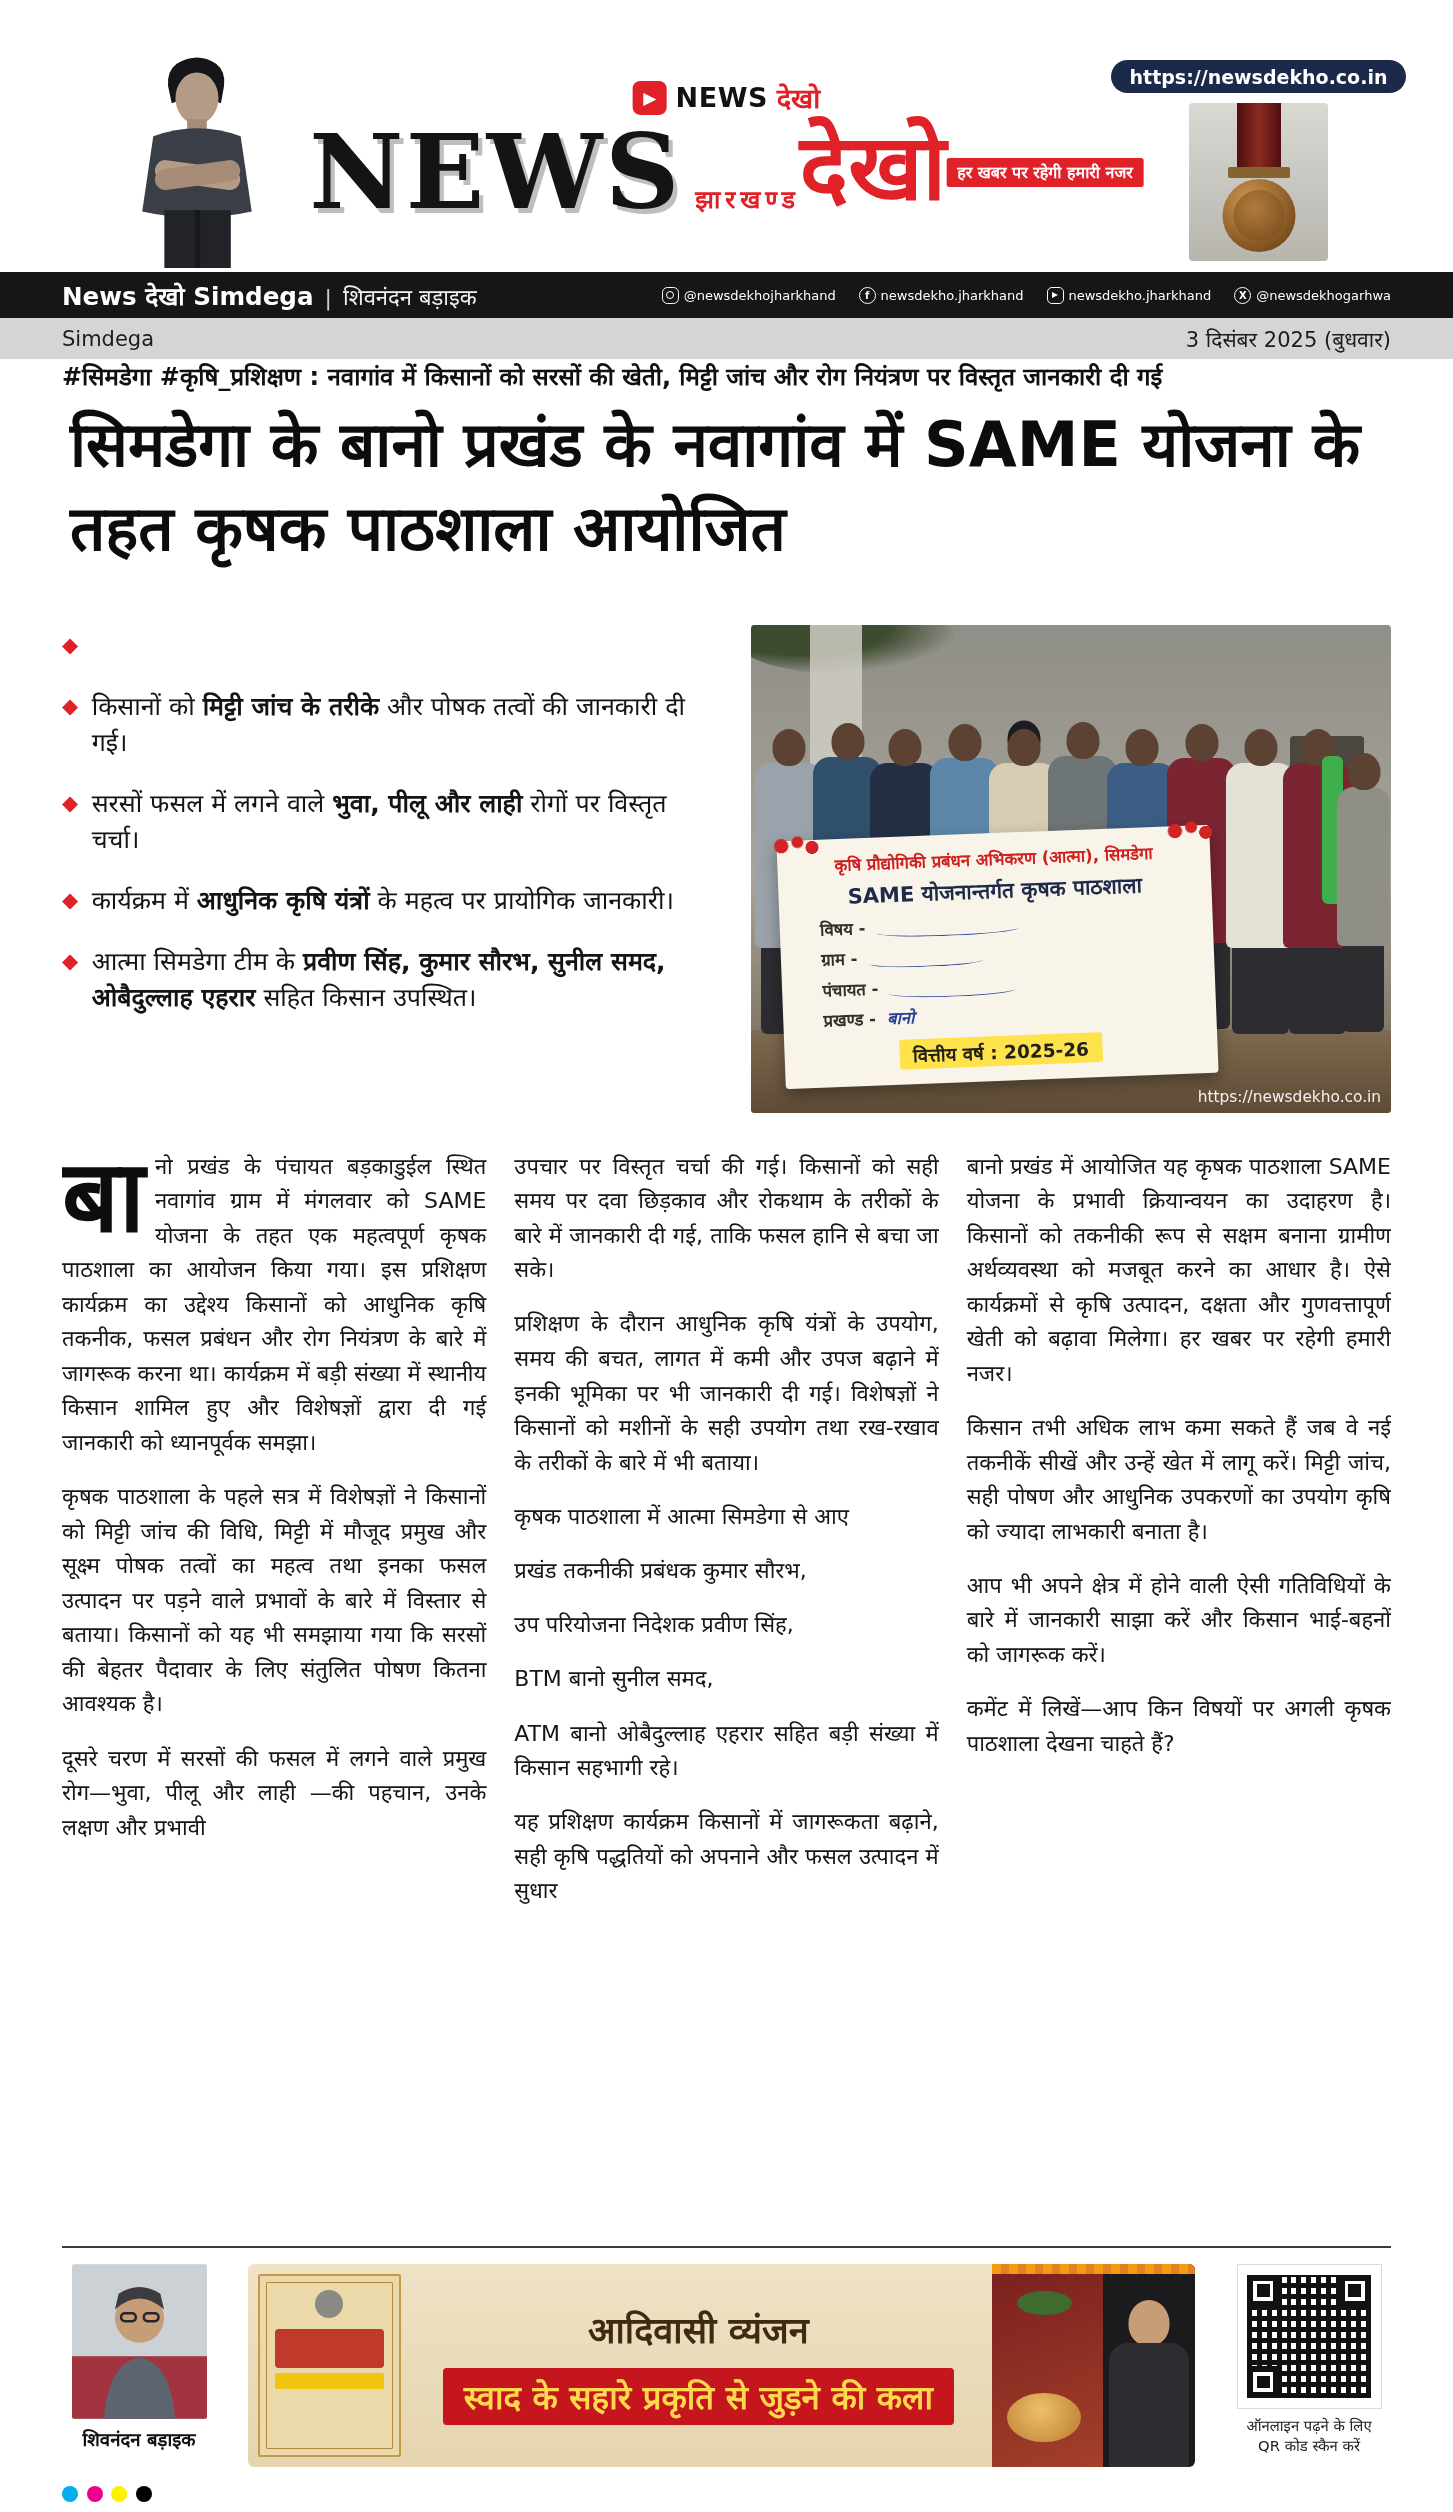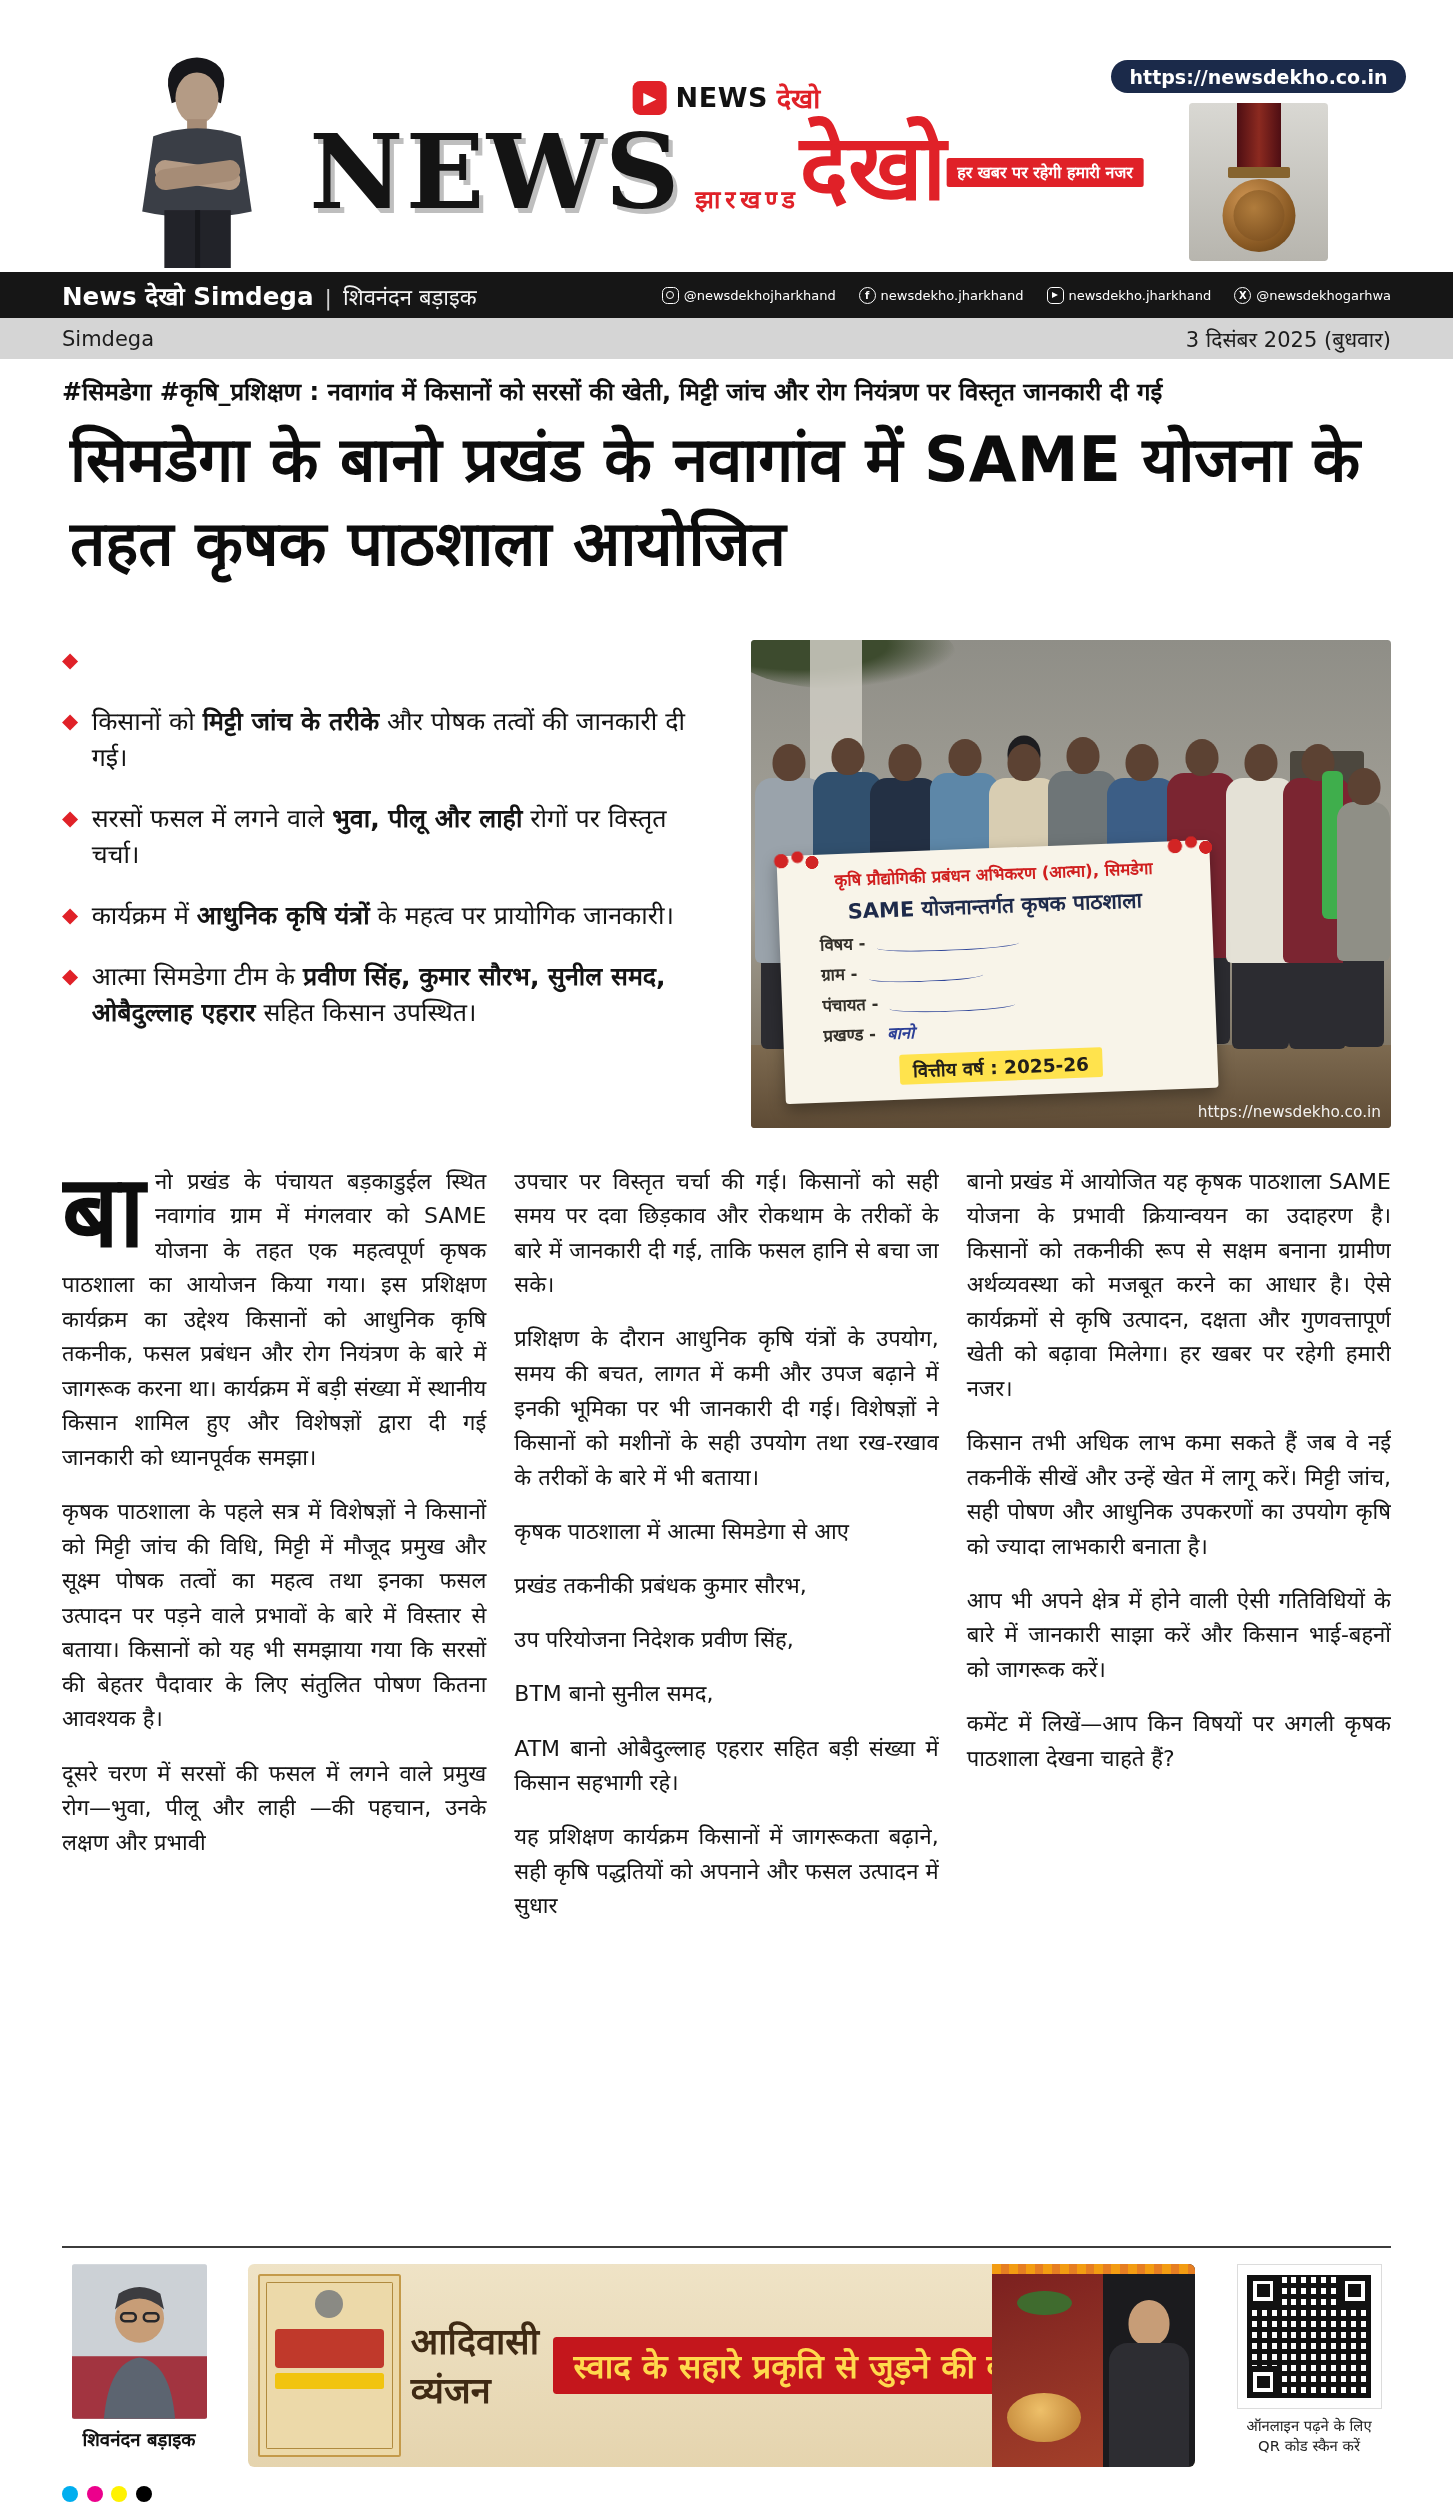--- a/index.html
+++ b/index.html
@@ -54,21 +54,21 @@
   .ic-yt{border-radius:4.9px;}
   .ic-yt::before{content:"";border-left:6.2px solid #fff;border-top:3.7px solid transparent;border-bottom:3.7px solid transparent;}
   .ic-x{border-radius:50%;}
 
   
   .datebar{height:41px;background:#d5d5d5;display:flex;justify-content:space-between;align-items:center;
         padding:0 62px;font-size:21px;color:#1c1c1c;}
 
   
   .content{padding:0 62px;}
-  .kicker{margin:15px 0 0;font-size:24px;font-weight:700;color:#101010;}
+  .kicker{margin:0 0 0;font-size:24px;font-weight:700;color:#101010;}
   .headline{margin:11px 8px 0;font-size:62px;line-height:1.36;font-weight:800;color:#0c0c0c;letter-spacing:0;}
 
   .lead-row{display:flex;gap:41px;margin-top:53px;align-items:flex-start;}
   .highlights{list-style:none;margin:3.7px 0 0;padding:0;width:649px;}
   .hl{display:flex;gap:13.5px;margin-bottom:24.6px;font-size:25px;line-height:1.45;color:#141414;}
   .diamond{color:#e02128;font-size:21px;line-height:1.7;flex-shrink:0;}
   .hl b{font-weight:800;}
 
   
   .photo-box{position:relative;width:640px;height:488px;margin:0;flex-shrink:0;border-radius:3.7px;overflow:hidden;
@@ -129,21 +129,21 @@
   .author{width:154px;text-align:center;flex-shrink:0;}
   .author-photo{width:135px;height:155px;margin:0 auto;border-radius:2.5px;overflow:hidden;}
   .author-caption{font-size:18.5px;font-weight:700;margin-top:7.4px;color:#111;}
   .ad{flex:1;height:203px;display:flex;align-items:stretch;border-radius:6.2px;overflow:hidden;position:relative;
         background:linear-gradient(180deg,#efe3c6,#e5d4ae);}
   .ad-poster{width:139px;margin:9.9px;background:#ecd9a9;border:2.5px solid #c49a4a;border-radius:2.5px;position:relative;flex-shrink:0;}
   .ad-poster::before{content:"";position:absolute;inset:6.2px;border:1.2px solid #b08a3e;border-radius:1.2px;}
   .ad-stamp{position:absolute;left:14.8px;right:14.8px;top:53px;height:39px;background:#c0392b;border-radius:3.7px;}
   .ad-strip{position:absolute;left:14.8px;right:14.8px;top:97px;height:16px;background:#f1c40f;border-radius:2.5px;}
   .ad-emblem{position:absolute;left:50%;transform:translateX(-50%);top:14.8px;width:28px;height:28px;border-radius:50%;background:#8a8a84;}
-  .ad-center{flex:1;display:flex;flex-direction:row;align-items:center;justify-content:center;gap:13.5px;padding-right:209px;}
+  .ad-center{flex:1;display:flex;flex-direction:column;align-items:center;justify-content:center;gap:13.5px;padding-right:209px;}
   .ad-title{font-size:36px;font-weight:800;color:#3f2a14;}
   .ad-band{background:#c4161c;color:#ffd94d;font-size:33px;font-weight:800;padding:6.2px 21px;border-radius:3.7px;white-space:nowrap;}
   .ad-photos{position:absolute;right:0;top:0;bottom:0;width:203px;}
   .ad-food{position:absolute;right:92px;top:0;bottom:0;width:111px;background:linear-gradient(160deg,#7a1f1f,#a3402a);}
   .ad-food::after{content:"";position:absolute;left:14.8px;bottom:24.6px;width:74px;height:49px;border-radius:50%;
         background:radial-gradient(circle at 45% 35%,#eec06a,#b97a2e);}
   .ad-food::before{content:"";position:absolute;left:24.6px;top:27px;width:55px;height:24.6px;border-radius:50%;background:#3f6b2e;}
   .ad-person{position:absolute;right:0;top:0;bottom:0;width:92px;background:#1b1b1e;}
   .ad-person::before{content:"";position:absolute;left:50%;transform:translateX(-50%);top:36px;width:41px;height:46px;
         border-radius:50% 50% 46% 46%;background:#c79d77;}

